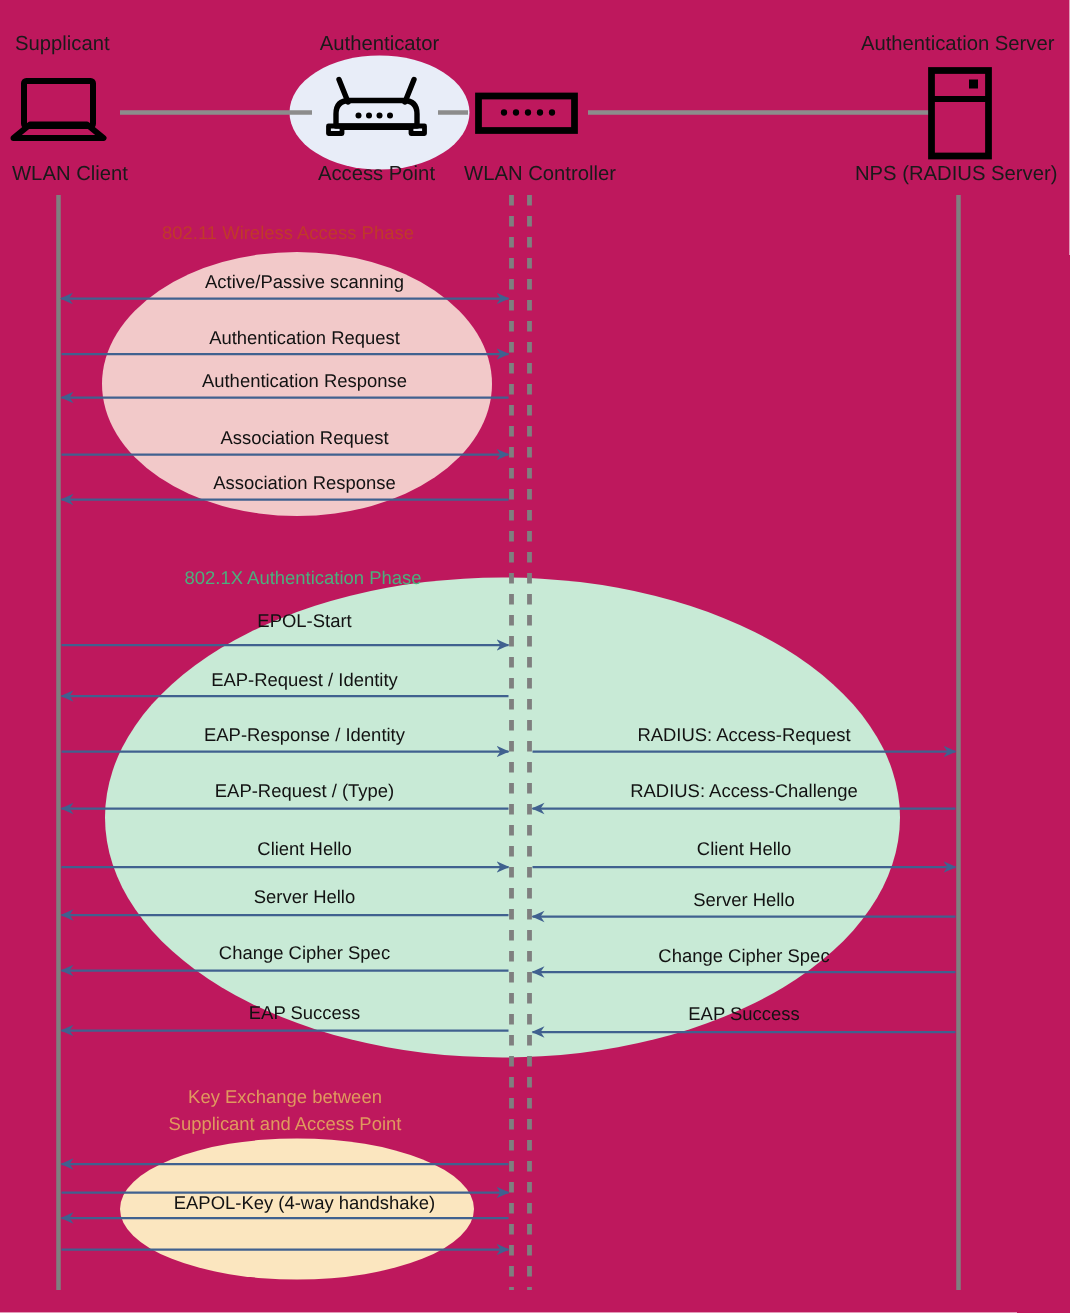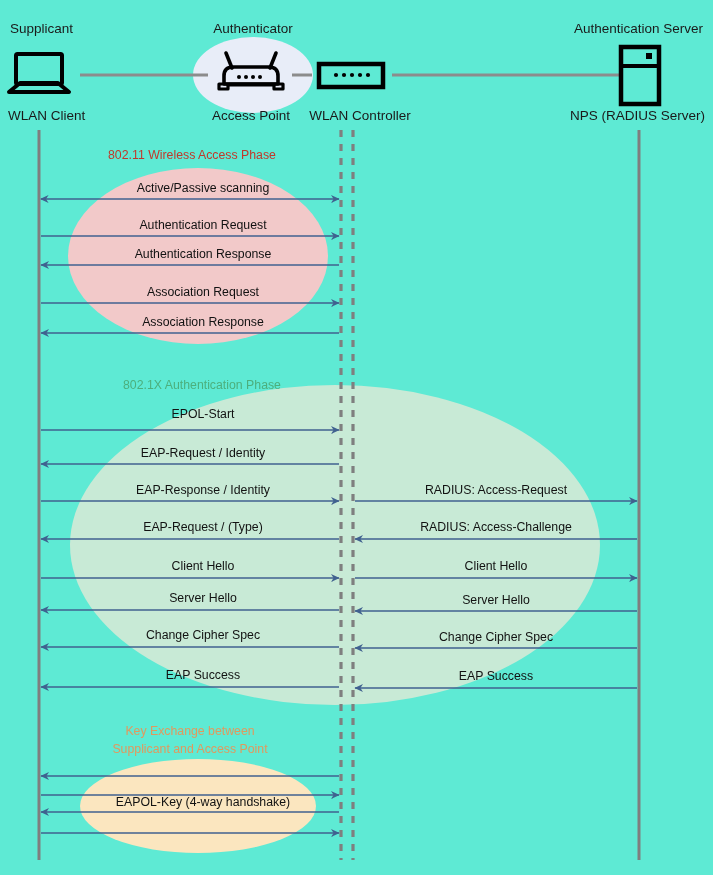--- a/index.html
+++ b/index.html
@@ -10,21 +10,21 @@
   body {
     font-family: "Liberation Sans", sans-serif;
     width: 713px;
     height: 875px;
     overflow: hidden;
   }
   #diagram-root {
     position: relative;
     width: 713px;
     height: 875px;
-    background: #5eead4;
+    background: #be185d;
   }
   svg#seq-svg {
     position: absolute;
     left: 0;
     top: 0;
     width: 713px;
     height: 875px;
     display: block;
   }
   .role-title {

